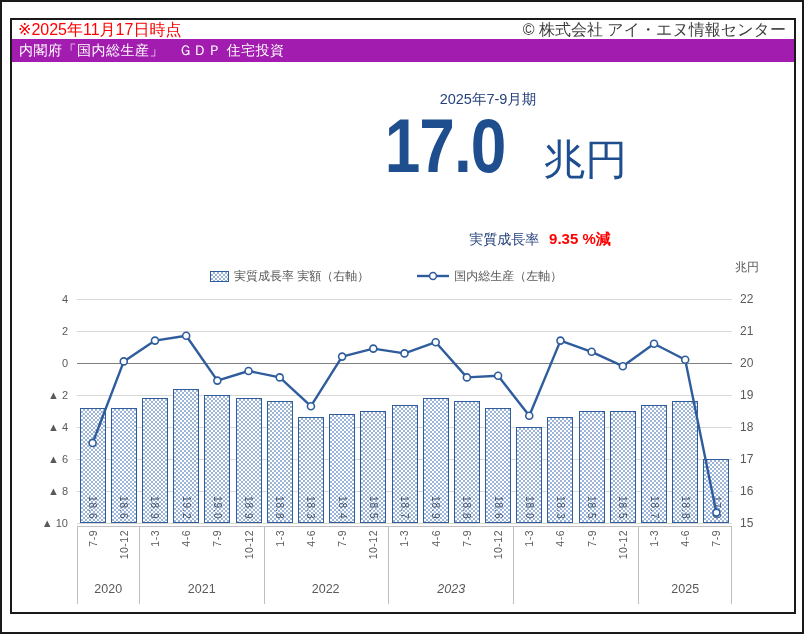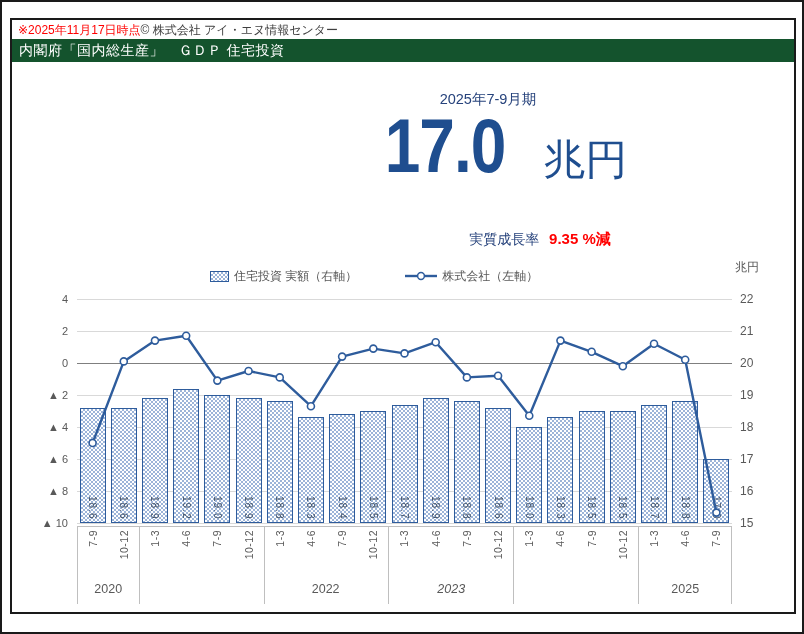--- a/index.html
+++ b/index.html
@@ -8,28 +8,28 @@
     border:2px solid #1a1a1a;box-sizing:border-box;
     font-family:"Liberation Sans","DejaVu Sans",sans-serif;
     overflow:hidden;
   }
   .inner-box{
     position:absolute;left:8px;top:16px;width:786px;height:596px;
     border:2px solid #1a1a1a;box-sizing:border-box;background:#fff;
   }
   .note-row{
     position:absolute;left:6px;right:8px;top:2px;height:16px;
-    display:flex;align-items:center;
-    font-size:12px;line-height:16px;
+    display:flex;justify-content:space-between;align-items:center;
+    font-size:16px;line-height:16px;
   }
   .timestamp{color:#ff0000;}
   .copyright{color:#3f3f3f;}
   .header-bar{
     position:absolute;left:0;top:19px;width:100%;height:23px;
-    background:#14532d;color:#ffffff;font-size:14px;line-height:23px;
+    background:#a21caf;color:#ffffff;font-size:14px;line-height:23px;
     padding-left:7px;box-sizing:border-box;letter-spacing:0.5px;
   }
   .period-title{
     position:absolute;left:476px;top:70px;transform:translateX(-50%);
     font-size:14.5px;color:#27437c;white-space:nowrap;
   }
   .headline{
     position:absolute;left:494px;top:100px;transform:translateX(-50%);
     display:flex;align-items:flex-end;white-space:nowrap;
   }
@@ -127,28 +127,28 @@
     </div>
 
     <div class="growth-row">
       <span>実質成長率</span>
       <span class="growth-value">9.35 %減</span>
     </div>
 
     <div class="legend">
       <div class="legend-item">
         <span class="legend-swatch"></span>
-        <span>住宅投資 実額（右軸）</span>
+        <span>実質成長率 実額（右軸）</span>
       </div>
       <div class="legend-item">
         <svg width="32" height="10">
           <line x1="0" y1="5" x2="32" y2="5" stroke="#2e5c9c" stroke-width="2.4"></line>
           <circle cx="16" cy="5" r="3.4" fill="#ffffff" stroke="#2e5c9c" stroke-width="1.5"></circle>
         </svg>
-        <span>株式会社（左軸）</span>
+        <span>国内総生産（左軸）</span>
       </div>
     </div>
 
     <div class="axis-unit">兆円</div>
 
     <div class="axis-col left" id="left-ticks">
         <div class="tick" style="top: 0px;">4</div>
         <div class="tick" style="top: 32px;">2</div>
         <div class="tick" style="top: 64px;">0</div>
         <div class="tick" style="top: 96px;">▲ 2</div>
@@ -324,20 +324,21 @@
         <div class="q-cell" style="left: 561.429px; width: 31.1905px;">
           <span class="q-label">1-3</span>
         </div>
         <div class="q-cell" style="left: 592.619px; width: 31.1905px;">
           <span class="q-label">4-6</span>
         </div>
         <div class="q-cell" style="left: 623.81px; width: 31.1905px;">
           <span class="q-label">7-9</span>
         </div>
         <div class="year-label" style="left: 0px; width: 62.381px;">2020</div>
+        <div class="year-label" style="left: 62.381px; width: 124.762px;">2021</div>
         <div class="year-label" style="left: 187.143px; width: 123px;">2022</div>
         <div class="year-label" style="left: 311.905px; width: 124.762px; font-style: italic;">2023</div>
         <div class="year-label" style="left: 561.429px; width: 93.5714px;">2025</div>
         <div class="separator" style="left: 0px;"></div>
         <div class="separator" style="left: 61.881px;"></div>
         <div class="separator" style="left: 186.643px;"></div>
         <div class="separator" style="left: 311.405px;"></div>
         <div class="separator" style="left: 436.167px;"></div>
         <div class="separator" style="left: 560.929px;"></div>
         <div class="separator" style="left: 654px;"></div>

